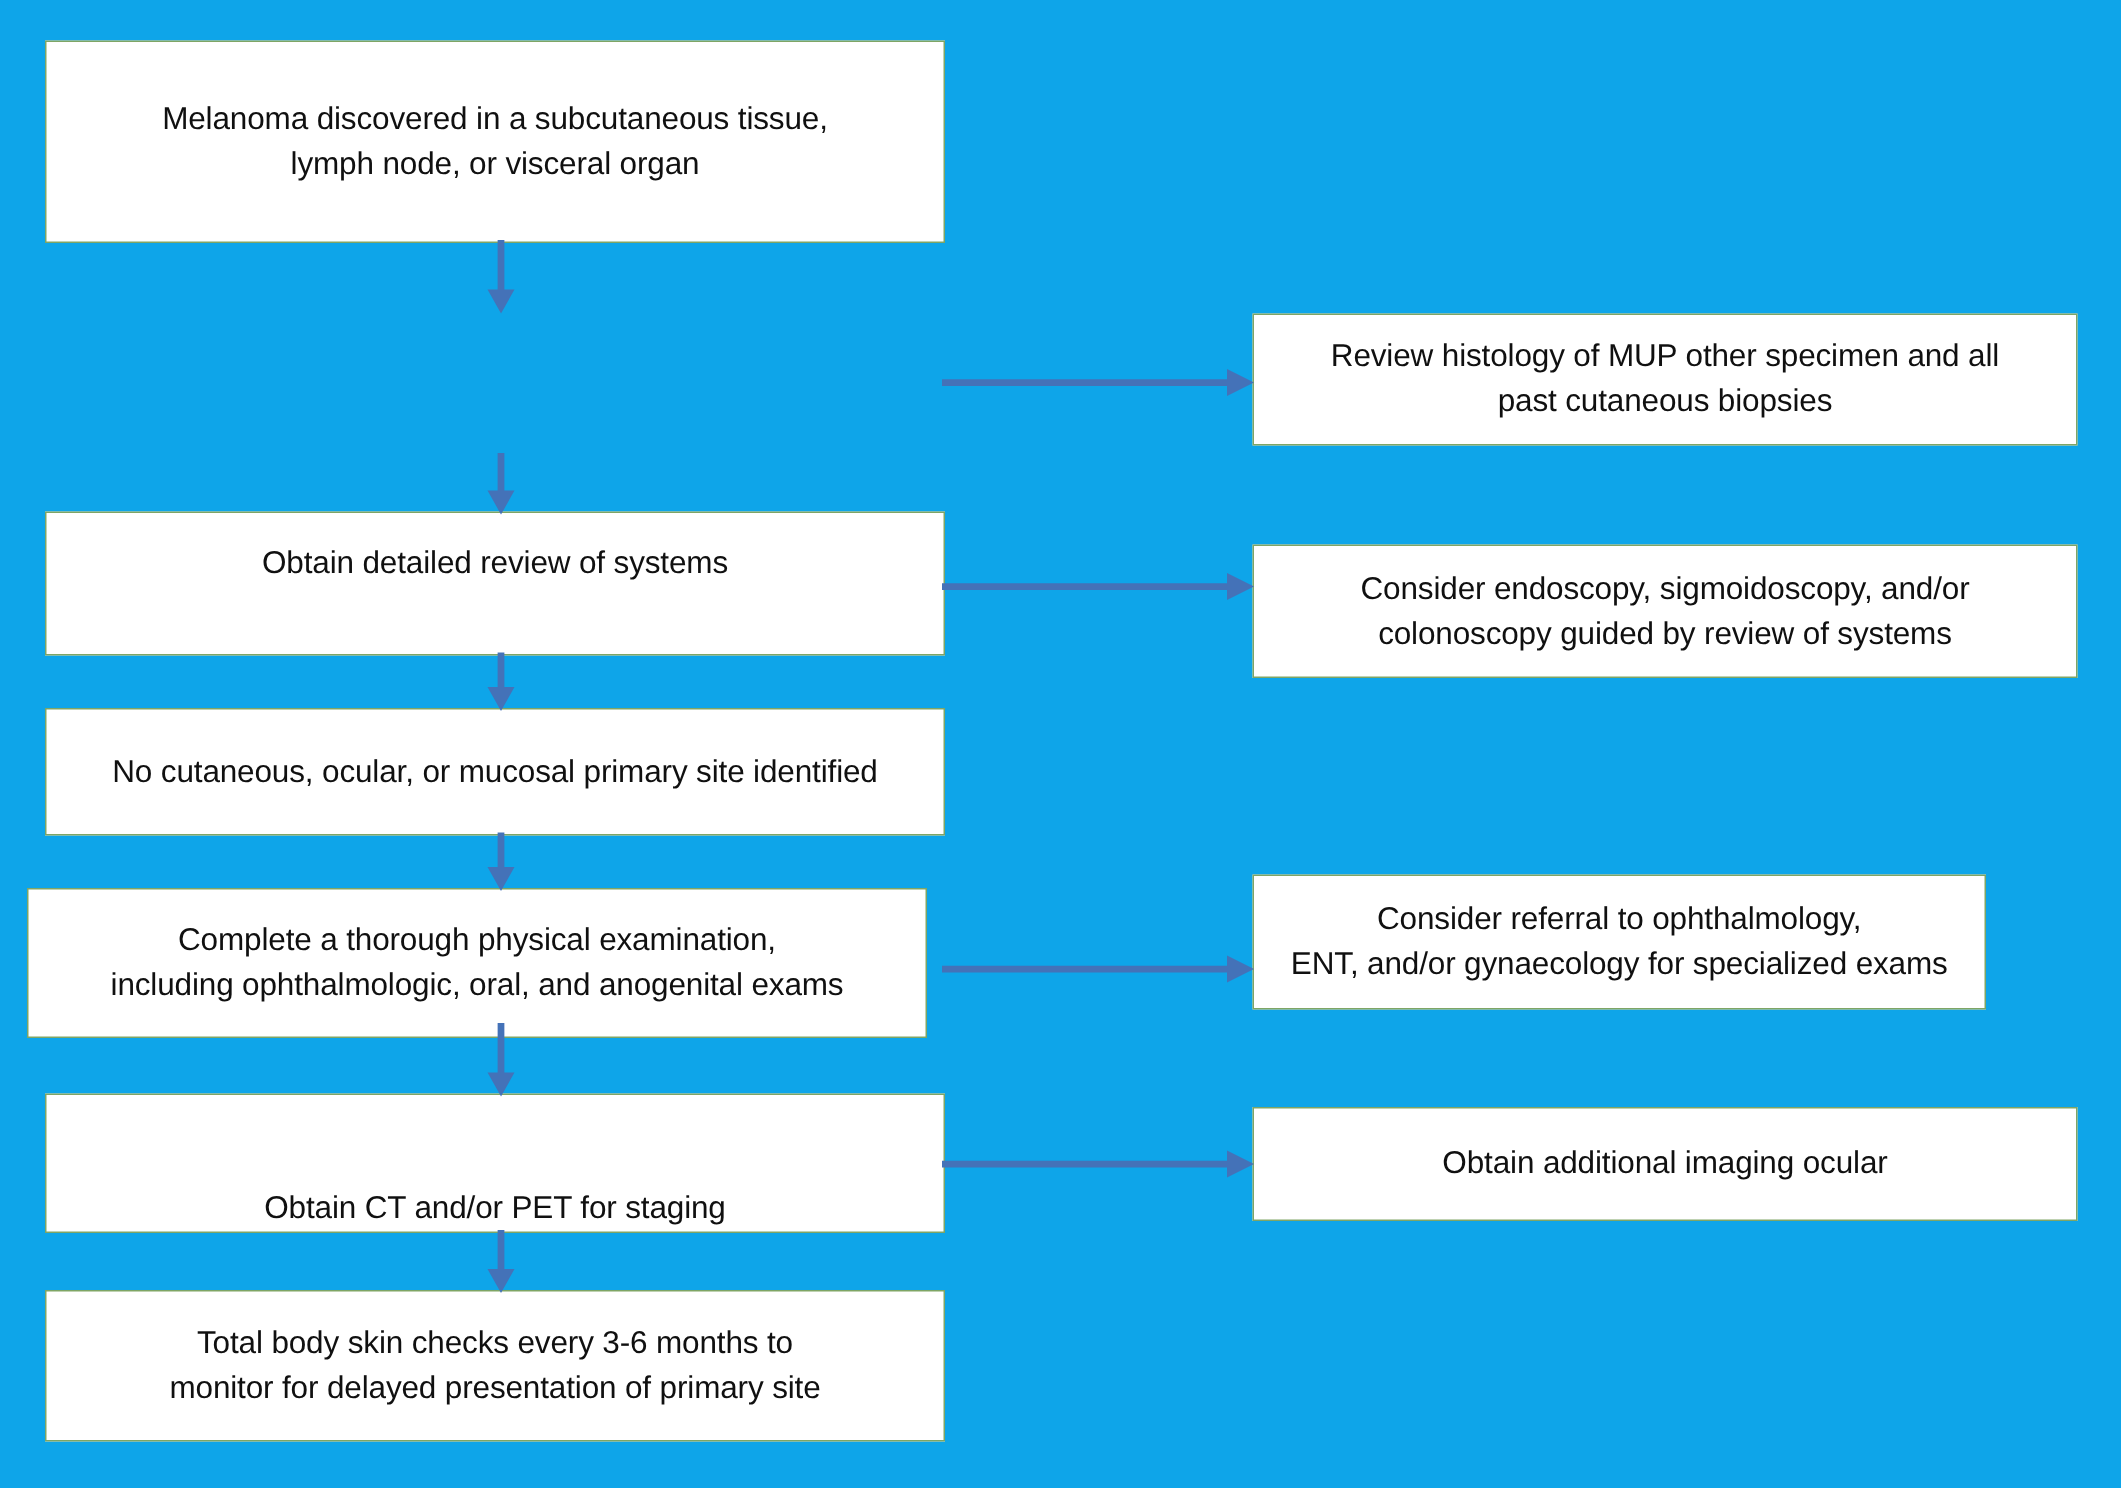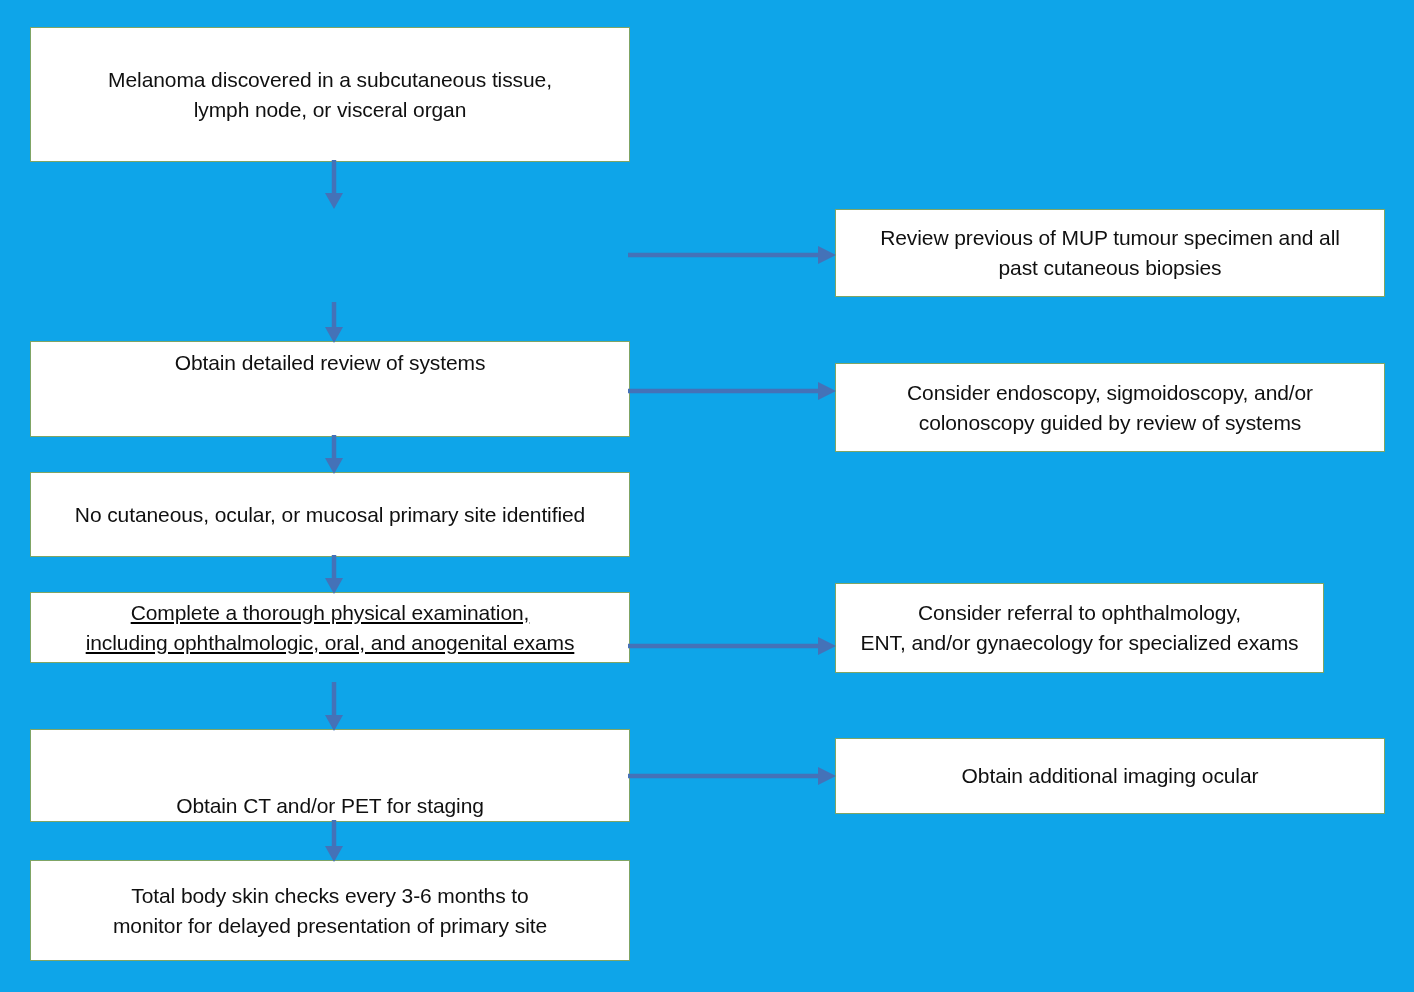--- a/index.html
+++ b/index.html
@@ -59,44 +59,44 @@
 <body>
 
 <div id="canvas">
 
   <div class="node valign-center" style="left:30px; top:27px; width:600px; height:135px;">
     <span class="node-text">Melanoma discovered in a subcutaneous tissue,
 lymph node, or visceral organ</span>
   </div>
 
 
-  <div class="node valign-top" style="left:30px; top:341px; width:600px; height:96px; padding-top:6px;">
+  <div class="node valign-top" style="left:30px; top:341px; width:600px; height:96px; padding-top:19px;">
     <span class="node-text">Obtain detailed review of systems</span>
   </div>
 
   <div class="node valign-center" style="left:30px; top:472px; width:600px; height:85px;">
     <span class="node-text">No cutaneous, ocular, or mucosal primary site identified</span>
   </div>
 
-  <div class="node valign-center" style="left:30px; top:592px; width:600px; height:71px;text-decoration:underline;">
+  <div class="node valign-center" style="left:18px; top:592px; width:600px; height:100px;">
     <span class="node-text">Complete a thorough physical examination,
 including ophthalmologic, oral, and anogenital exams</span>
   </div>
 
   <div class="node valign-center" style="left:30px; top:729px; width:600px; height:93px;align-items:flex-end;">
     <span class="node-text">Obtain CT and/or PET for staging</span>
   </div>
 
   <div class="node valign-center" style="left:30px; top:860px; width:600px; height:101px;">
     <span class="node-text">Total body skin checks every 3-6 months to
 monitor for delayed presentation of primary site</span>
   </div>
 
   <div class="node valign-center" style="left:835px; top:209px; width:550px; height:88px;">
-    <span class="node-text">Review previous of MUP tumour specimen and all
+    <span class="node-text">Review histology of MUP other specimen and all
 past cutaneous biopsies</span>
   </div>
 
   <div class="node valign-center" style="left:835px; top:347px; width:550px; height:89px;margin-top:16px;">
     <span class="node-text">Consider endoscopy, sigmoidoscopy, and/or
 colonoscopy guided by review of systems</span>
   </div>
 
   <div class="node valign-center" style="left:835px; top:583px; width:489px; height:90px;">
     <span class="node-text">Consider referral to ophthalmology,

